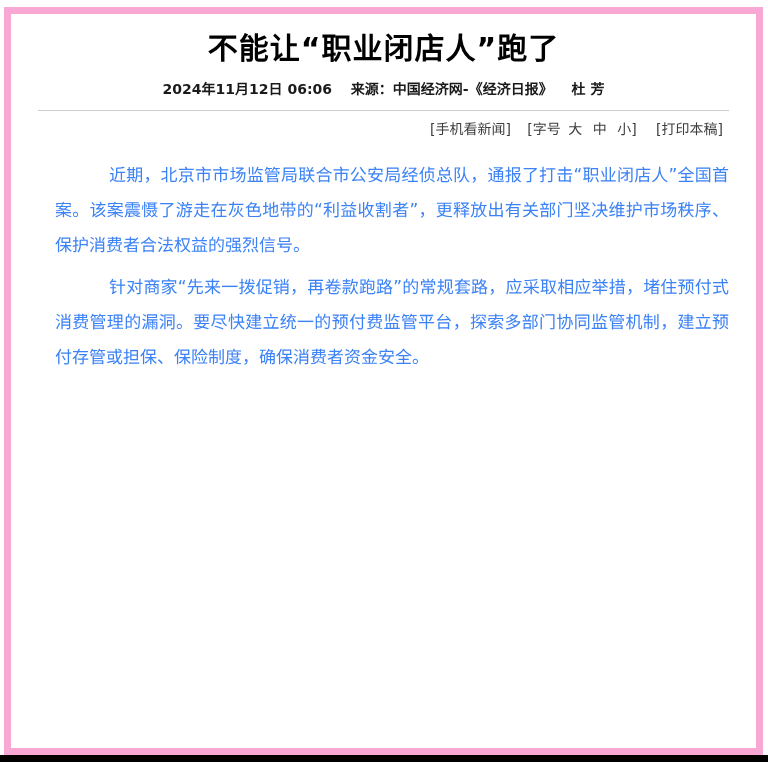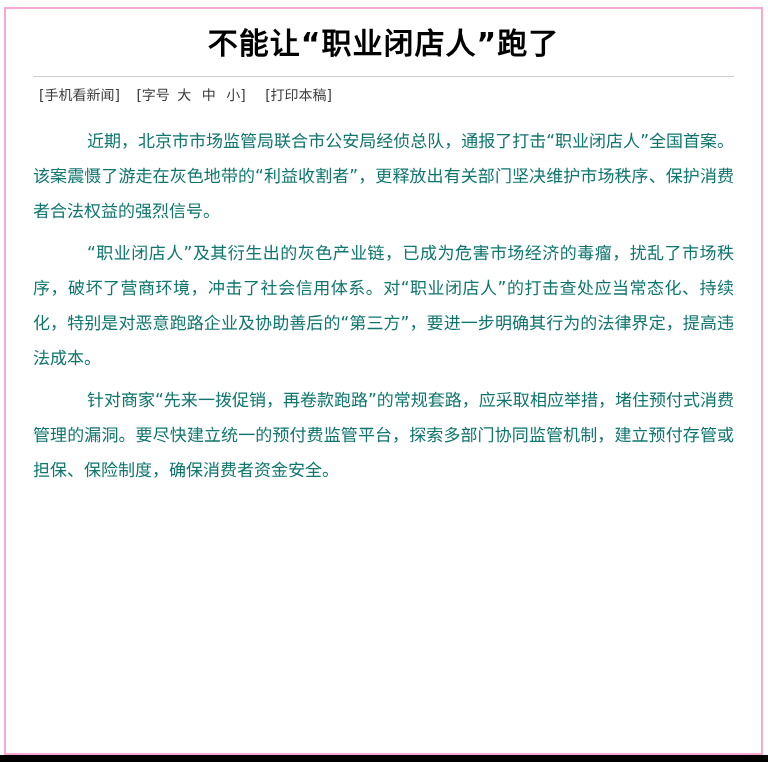--- a/index.html
+++ b/index.html
@@ -6,21 +6,21 @@
   html, body {
     width: 768px; height: 762px;
     background: #ffffff;
     font-family: "DejaVu Sans", "Liberation Sans", sans-serif;
     overflow: hidden;
   }
   .page { position: relative; width: 768px; height: 762px; background: #fff; }
   .frame {
     position: absolute;
     left: 4px; top: 7px; right: 5px; bottom: 7px;
-    border: 2px solid #f9a8d4;
+    border: 7px solid #f9a8d4;
     background: #fff;
     overflow: hidden;
   }
   .article { padding: 0 27px; }
   .page-title {
     margin-top: 15px;
     text-align: center;
     font-size: 30px;
     line-height: 40px;
     font-weight: bold;
@@ -36,64 +36,69 @@
     color: #1a1a1a;
   }
   .meta-line span { margin: 0 7px; }
   .divider {
     border: none;
     border-top: 1px solid #cccccc;
     margin-top: 12px;
   }
   .toolbar {
     margin-top: 9px;
-    text-align: left;
+    text-align: right;
     font-size: 14px;
     line-height: 19px;
     color: #3d3d3d;
   }
   .toolbar .tool { margin: 0 6px; cursor: pointer; white-space: nowrap; }
   .toolbar .size-opt { margin: 0 3px; cursor: pointer; }
   .body-text { margin-top: 19px; }
   .body-text p {
     font-size: 17px;
     line-height: 35px;
-    color: #0f766e;
+    color: #3b82f6;
     text-indent: 54px;
     margin-bottom: 7px;
     text-align: justify;
+    margin-left: 17px;
   }
   .bottom-bar {
     position: absolute;
     left: 0; bottom: 0;
     width: 768px; height: 7px;
     background: #000000;
   }
 </style>
 </head>
 <body>
 
 <div class="page">
   <div class="frame">
     <div class="article">
 
       <h1 class="page-title">不能让“职业闭店人”跑了</h1>
 
+      <div class="meta-line">
+        <span>2024年11月12日 06:06</span>
+        <span>来源：中国经济网-《经济日报》</span>
+        <span>杜 芳</span>
+      </div>
 
       <hr class="divider">
 
       <div class="toolbar">
         <span class="tool">[手机看新闻]</span>
         <span class="tool"><span>[字号</span> <span class="size-opt">大</span> <span class="size-opt">中</span> <span class="size-opt">小]</span></span>
         <span class="tool">[打印本稿]</span>
       </div>
 
       <div class="body-text">
         <p>近期，北京市市场监管局联合市公安局经侦总队，通报了打击“职业闭店人”全国首案。该案震慑了游走在灰色地带的“利益收割者”，更释放出有关部门坚决维护市场秩序、保护消费者合法权益的强烈信号。</p>
-        <p>“职业闭店人”及其衍生出的灰色产业链，已成为危害市场经济的毒瘤，扰乱了市场秩序，破坏了营商环境，冲击了社会信用体系。对“职业闭店人”的打击查处应当常态化、持续化，特别是对恶意跑路企业及协助善后的“第三方”，要进一步明确其行为的法律界定，提高违法成本。</p>
         <p>针对商家“先来一拨促销，再卷款跑路”的常规套路，应采取相应举措，堵住预付式消费管理的漏洞。要尽快建立统一的预付费监管平台，探索多部门协同监管机制，建立预付存管或担保、保险制度，确保消费者资金安全。</p>
 
       </div>
 
     </div>
   </div>
   <div class="bottom-bar"></div>
 </div>
 
 </body></html>

